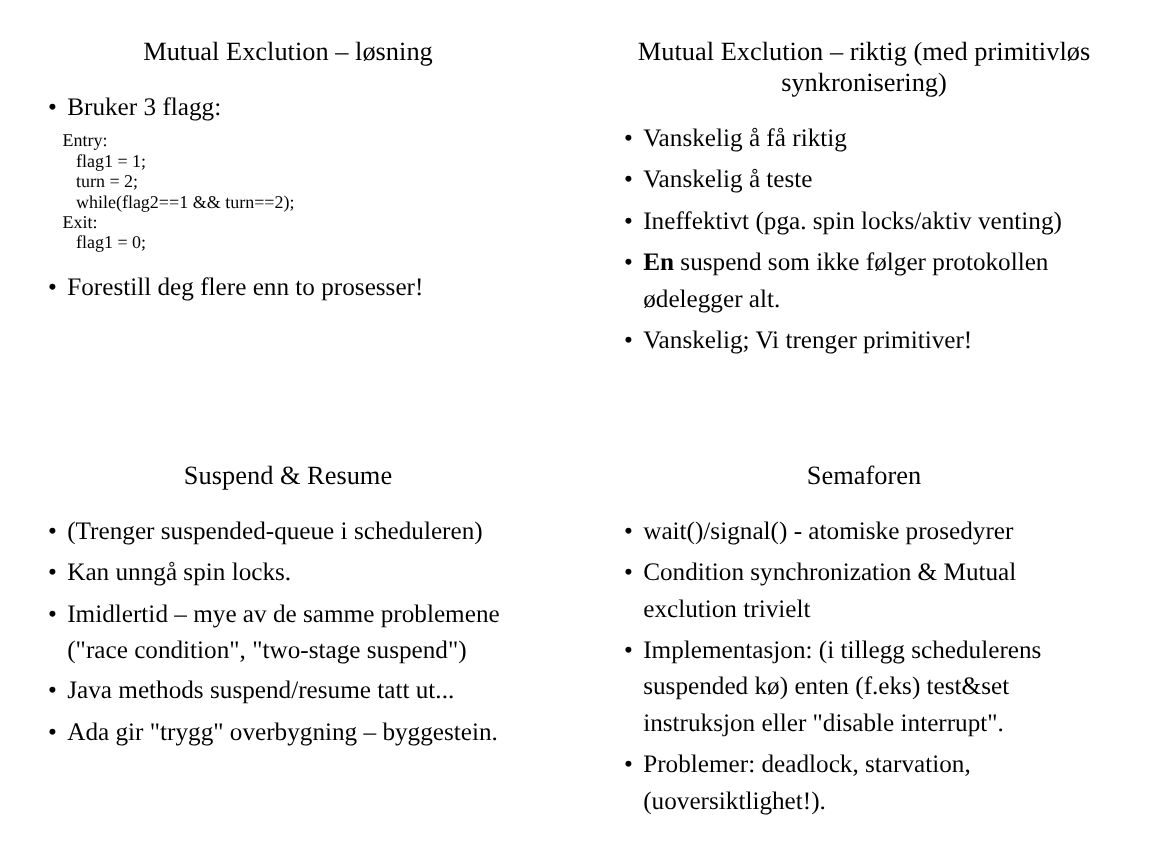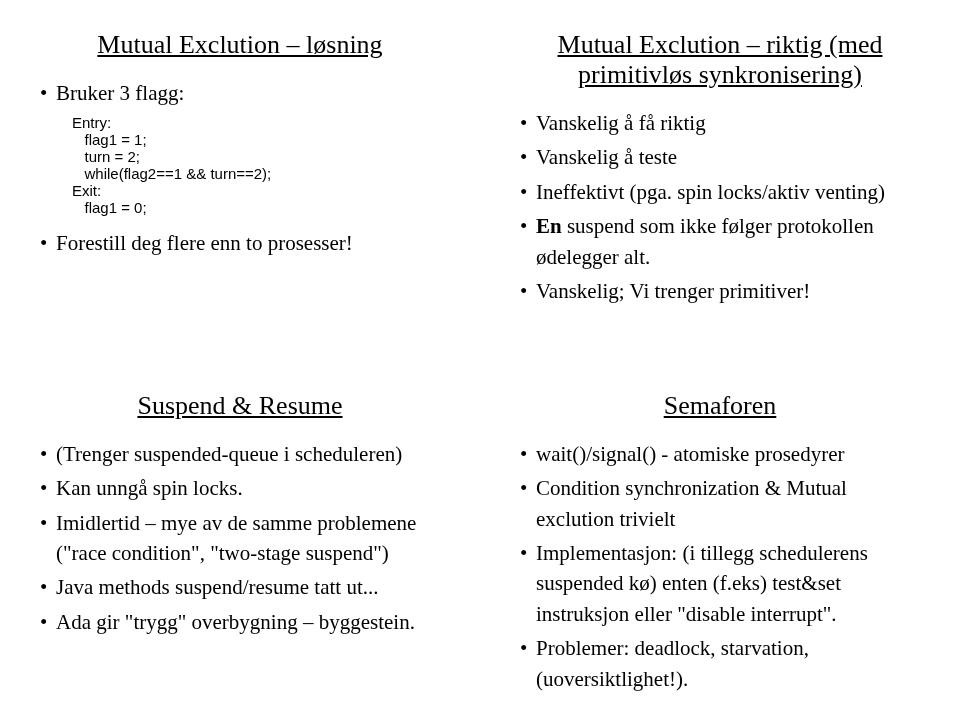--- a/index.html
+++ b/index.html
@@ -13,24 +13,23 @@
   .grid {
     display: grid;
     grid-template-columns: 1fr 1fr;
     grid-template-rows: auto auto;
     gap: 60px 40px;
   }
   .slide {
     padding: 10px 20px;
   }
   .title {
-    font-size: 26px;
+    font-size: 22px;
     text-align: center;
     margin-bottom: 18px;
-    text-decoration: underline;
   }
   ul {
     list-style: none;
     padding-left: 0;
     margin: 0;
   }
   ul li {
     position: relative;
     padding-left: 16px;
     font-size: 21px;
@@ -40,24 +39,24 @@
   ul li::before {
     content: "•";
     position: absolute;
     left: 0;
     top: 0;
   }
   ul li .bold {
     font-weight: bold;
   }
   .code {
-    font-family: Liberation Sans, sans-serif;
+    font-family: Liberation Serif, serif;
     font-size: 15px;
     white-space: pre;
-    margin: 6px 0 12px 32px;
+    margin: 6px 0 12px 12px;
   }
 </style>
 </head>
 <body>
 
 <div class="grid">
 
   <div class="slide">
     <div class="title">Mutual Exclution – løsning</div>
     <ul>

